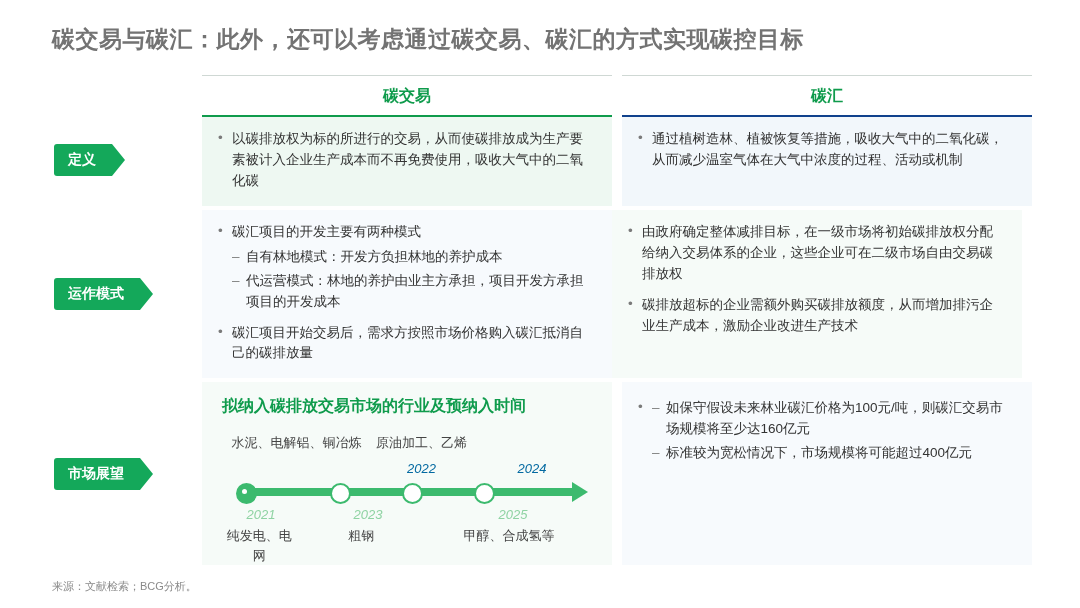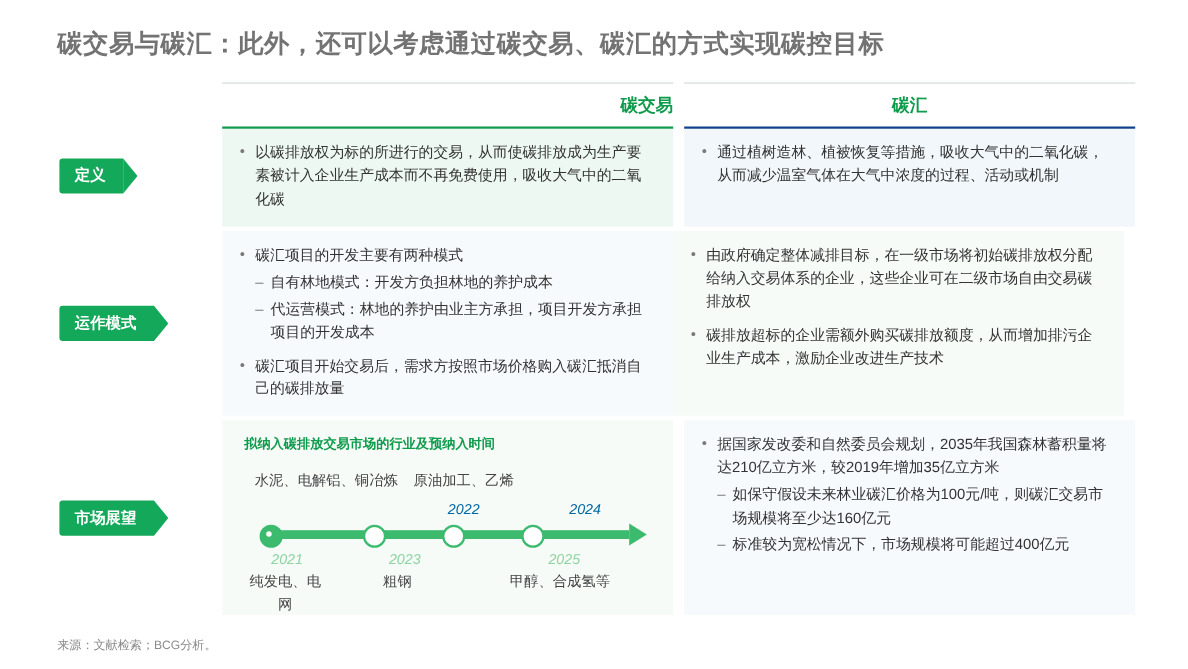--- a/index.html
+++ b/index.html
@@ -45,21 +45,20 @@
     text-align: center;
     font-size: 16px;
     font-weight: bold;
     color: #0f9b4c;
     padding: 10px 0 8px 0;
     border-top: 1px solid #cfd8d4;
   }
   .col-head.left {
     width: 410px;
     margin-right: 10px;
-    text-align: right;
   }
   .col-head.right {
     width: 410px;
     color: #0b6fb0;
   }
   .col-head.right span { color: #0f9b4c; }
 
   
   .row {
     display: flex;
@@ -146,21 +145,21 @@
     position: absolute;
     left: 0;
     top: 0;
     color: #7a7a7a;
   }
 
   
   .outlook-head {
     color: #0f9b4c;
     font-weight: bold;
-    font-size: 12px;
+    font-size: 16px;
     margin: 0 0 14px 4px;
   }
   .timeline-wrap {
     position: relative;
     height: 118px;
     padding: 0 6px;
   }
   .tl-top-labels, .tl-bottom-labels {
     display: flex;
     font-size: 13px;
@@ -317,21 +316,20 @@
           <div class="tl-bottom-labels">
             <div class="tl-col c1" style="width:74px;">纯发电、电网</div>
             <div class="tl-col c2" style="width:140px;">粗钢</div>
             <div class="tl-col c3" style="width:170px;">甲醇、合成氢等</div>
           </div>
         </div>
       </div>
       <div class="cell right">
         <ul class="bullets">
           <li>
-            <span>据国家发改委和自然委员会规划，2035年我国森林蓄积量将达210亿立方米，较2019年增加35亿立方米</span>
             <ul class="sub">
               <li>如保守假设未来林业碳汇价格为100元/吨，则碳汇交易市场规模将至少达160亿元</li>
               <li>标准较为宽松情况下，市场规模将可能超过400亿元</li>
             </ul>
           </li>
         </ul>
       </div>
     </div>
 
   </div>

